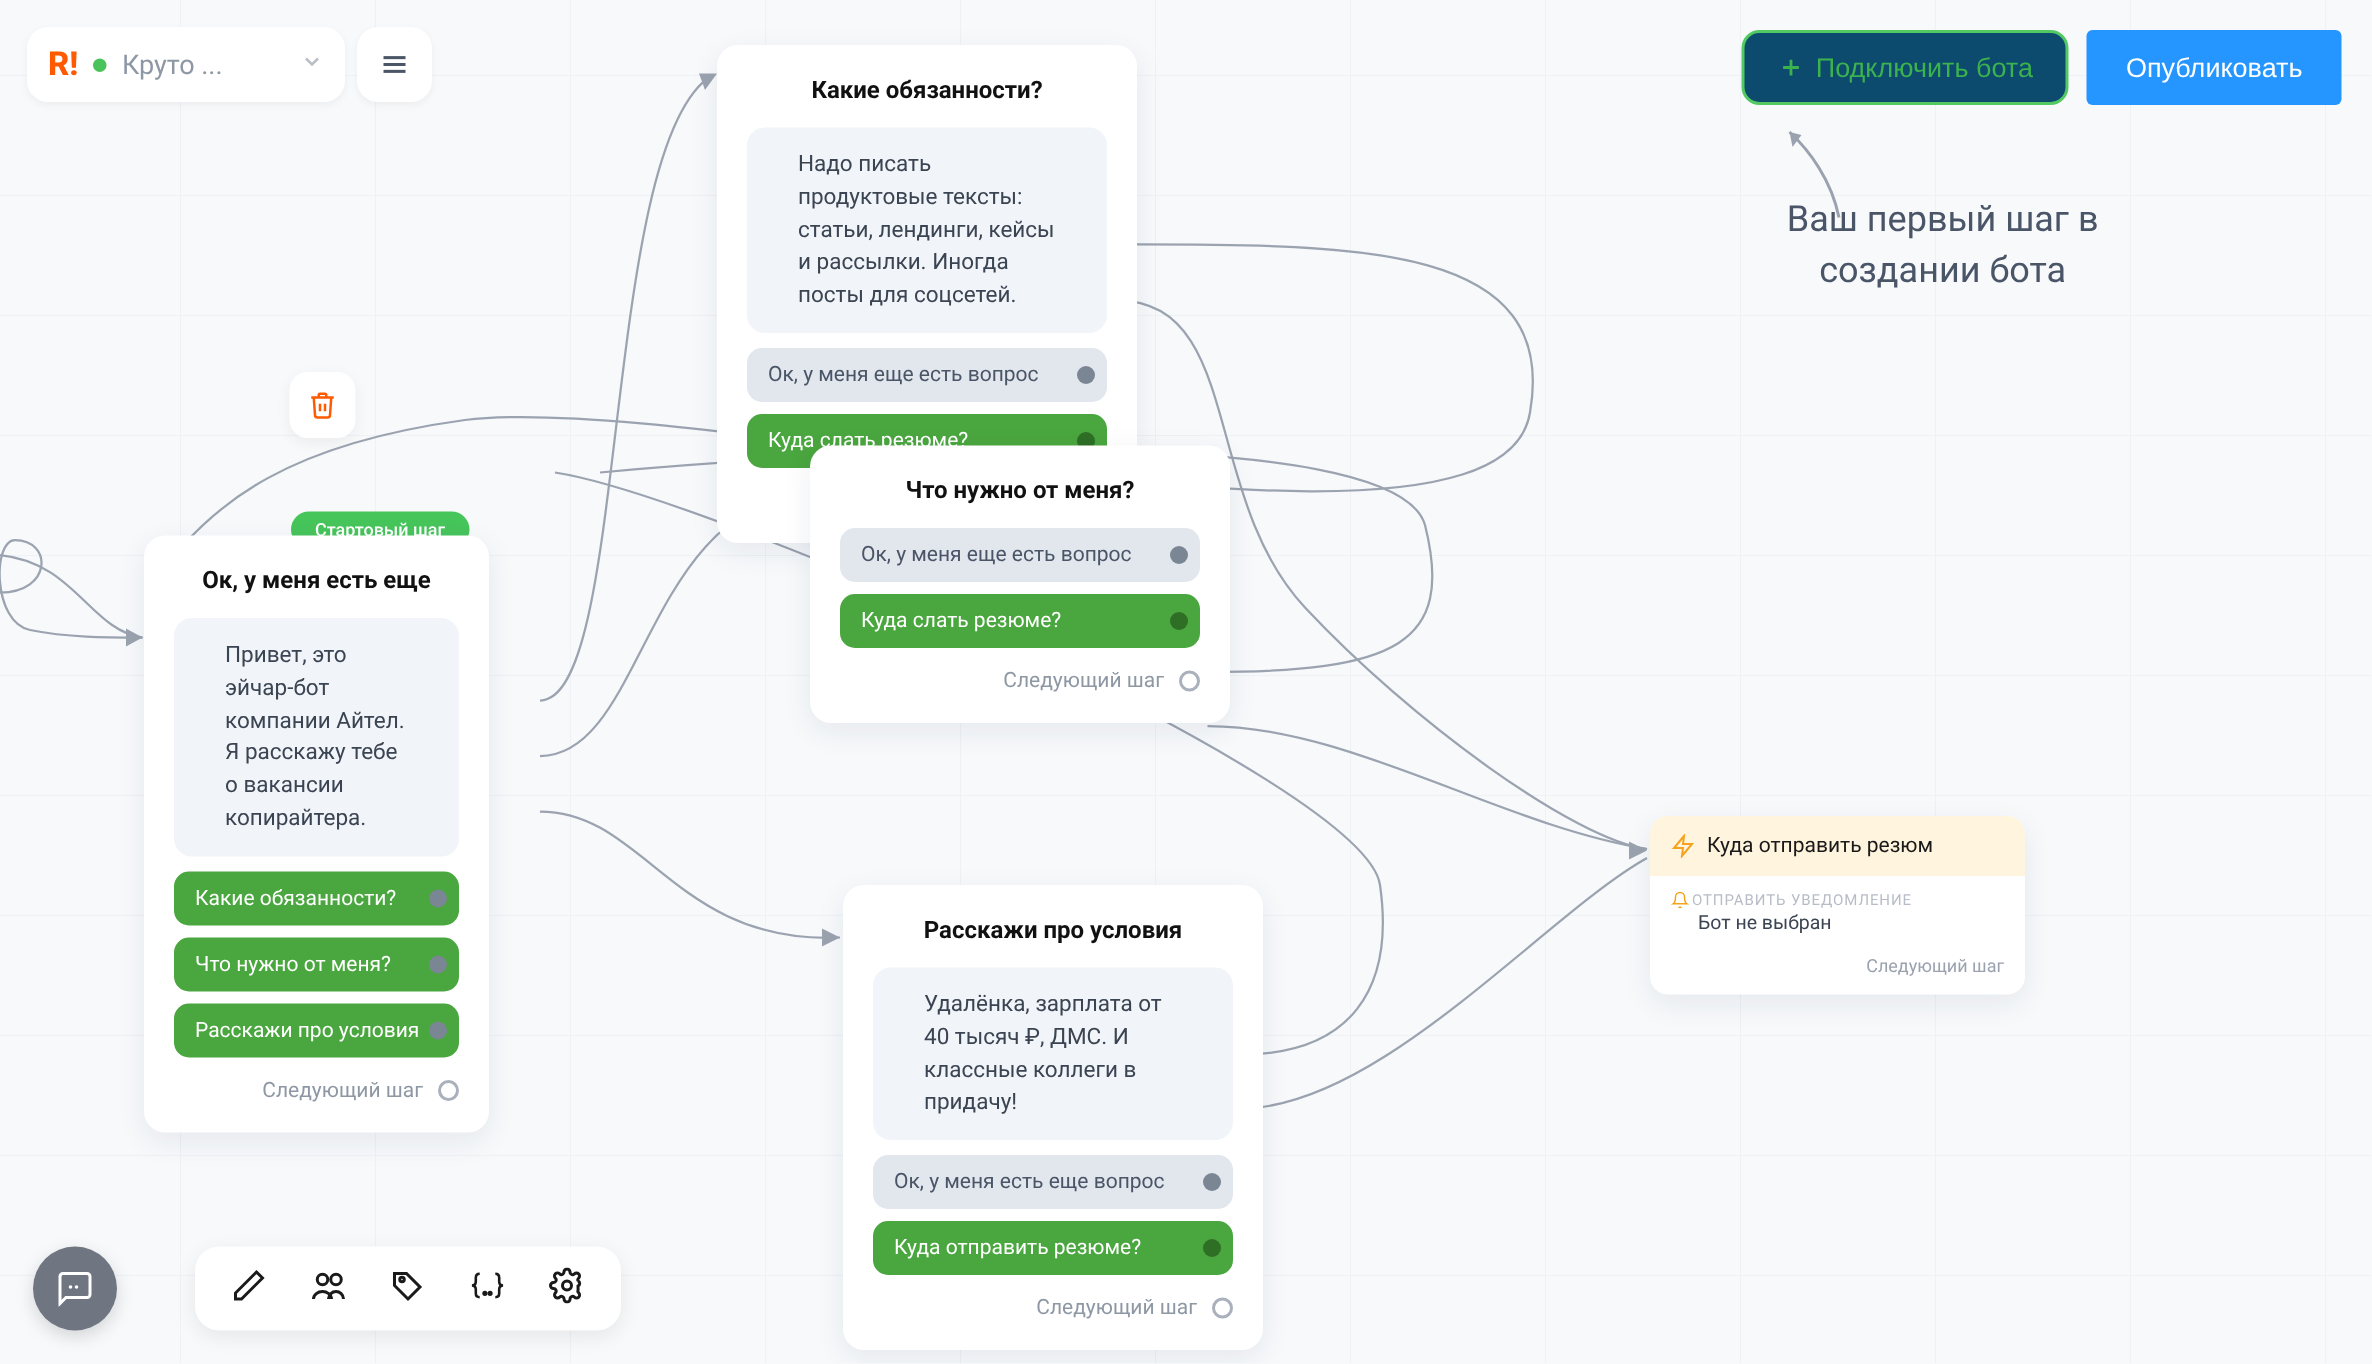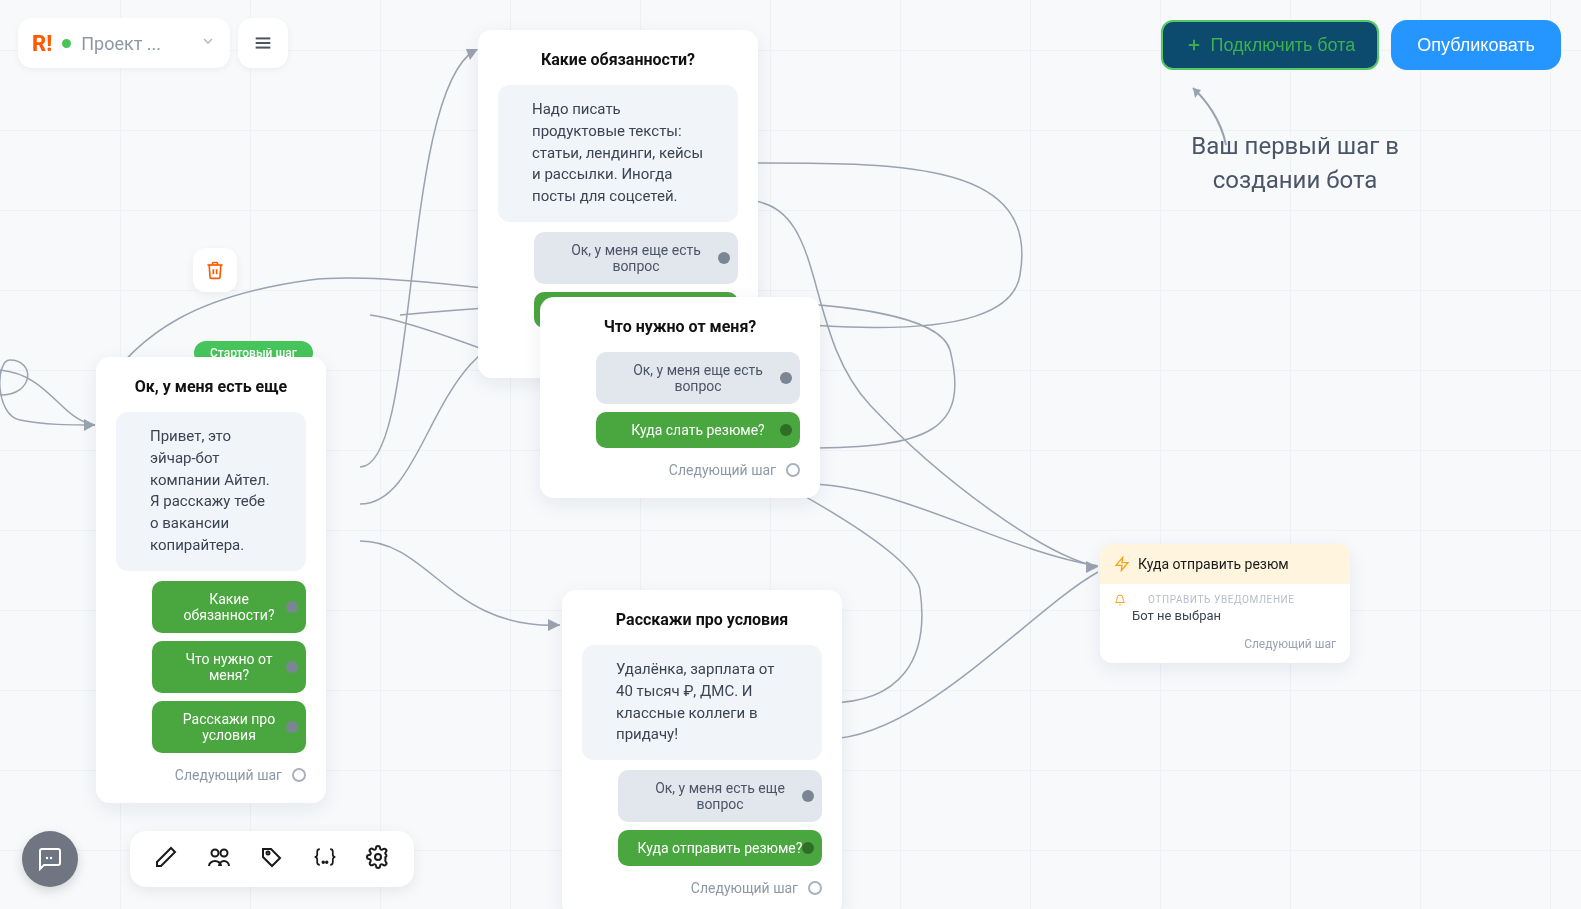--- a/index.html
+++ b/index.html
@@ -40,40 +40,40 @@
   }
   .topbar-right { position: absolute; top: 20px; right: 20px; display: flex; gap: 12px; }
   .btn-connect {
     height: 50px; padding: 0 22px; border: 2px solid #52c963; background: #0c4a6e;
     border-radius: 12px; display: flex; align-items: center; gap: 8px; cursor: pointer;
     color: #3cb24e; font-size: 18px; font-weight: 500;
   }
   .btn-connect svg { stroke: #3cb24e; }
   .btn-publish {
     height: 50px; padding: 0 26px; background: #2595ff; color: #fff; border: none;
-    border-radius: 16px; font-size: 18px; font-weight: 500; cursor: pointer;
+    border-radius: 4px; font-size: 18px; font-weight: 500; cursor: pointer;
   }
   .hint {
     position: absolute; top: 130px; right: 182px; font-size: 24px; color: #4a5568; text-align: center; line-height: 1.4;
   }
   .hint-arrow { position: absolute; top: 80px; right: 340px; }
 
   
   .card {
     position: absolute; background: #fff; border-radius: 14px; padding: 20px;
     box-shadow: 0 6px 20px rgba(23,43,77,.08);
   }
   .card h3 { font-size: 16px; font-weight: 700; text-align: center; margin-bottom: 16px; color: #111; }
   .card .text {
     background: #f1f4f8; border-radius: 12px; padding: 14px 34px; font-size: 15px;
     color: #3b4452; line-height: 1.45; margin-bottom: 10px;
   }
   .btn-row {
     position: relative; border-radius: 10px; padding: 10px 14px; font-size: 14px;
-    text-align: center; margin-top: 8px; cursor: pointer; margin-left: 36px;
+    margin-top: 8px; cursor: pointer;
   }
   .btn-row.gray { background: #e2e6ed; color: #4a5568; }
   .btn-row.green { background: #4aa63e; color: #fff; }
   .full-green .btn-row { background: #4aa63e; color: #fff; }
   .btn-row .port {
     position: absolute; right: 8px; top: 50%; transform: translateY(-50%);
     width: 12px; height: 12px; border-radius: 50%;
     background: #7b8694;
   }
   .btn-row.green .port { background: #2e6e25; }
@@ -102,21 +102,21 @@
   .final {
     position: absolute; background: #fff; border-radius: 12px; width: 250px;
     box-shadow: 0 6px 20px rgba(23,43,77,.08);
     font-size: 13px; overflow: hidden;
   }
   .final .fhead {
     background: #fff4dd; padding: 12px 14px; display: flex; align-items: center; gap: 8px;
     font-weight: 400; font-size: 14px; color: #1a1a1a;
   }
   .final .fbody { padding: 10px 14px 6px; }
-  .final .label { color: #b7bcc6; font-size: 10px; letter-spacing: .6px; display:flex; gap:22px; }
+  .final .label { color: #b7bcc6; font-size: 10px; letter-spacing: .6px; display:flex; gap:2px; align-items:center;}
   .final .val { color: #3b4452; margin: 2px 0 8px 18px; font-size: 13px; }
   .final .next { padding: 0 14px 12px; text-align: right; font-size: 12px; color: #9aa2af; }
 
   
   .chat-btn {
     position: absolute; left: 22px; bottom: 22px; width: 56px; height: 56px; border-radius: 50%;
     background: #6f7682; display: flex; align-items: center; justify-content: center; cursor: pointer;
     box-shadow: 0 4px 12px rgba(0,0,0,.15);
   }
   .toolbar {
@@ -160,21 +160,21 @@
   <path d="M 743 200 C 830 200, 800 330, 870 405 C 940 480, 1050 560, 1098 566"></path>
   <path d="M 805 484 C 900 484, 1000 550, 1098 566"></path>
   <path d="M 827 739 C 920 739, 1030 610, 1098 572"></path>
   <polygon class="arrow" points="1098,567 1086,561 1086,573"></polygon>
 </svg>
 
 <div class="topbar-left">
   <div class="proj">
     <span class="logo">R!</span>
     <span class="dot"></span>
-    <span class="proj-name">Проект ...</span>
+    <span class="proj-name">Круто ...</span>
     <span class="chev">
       <svg width="16" height="16" viewBox="0 0 24 24" fill="none" stroke="currentColor" stroke-width="2.5">
           <polyline points="6 9 12 15 18 9"></polyline>
         </svg>
     </span>
   </div>
   <div class="menu-btn">
     <svg width="22" height="22" viewBox="0 0 24 24" fill="none" stroke="currentColor" stroke-width="2.2">
         <line x1="4" y1="7" x2="20" y2="7"></line>
         <line x1="4" y1="12" x2="20" y2="12"></line>

